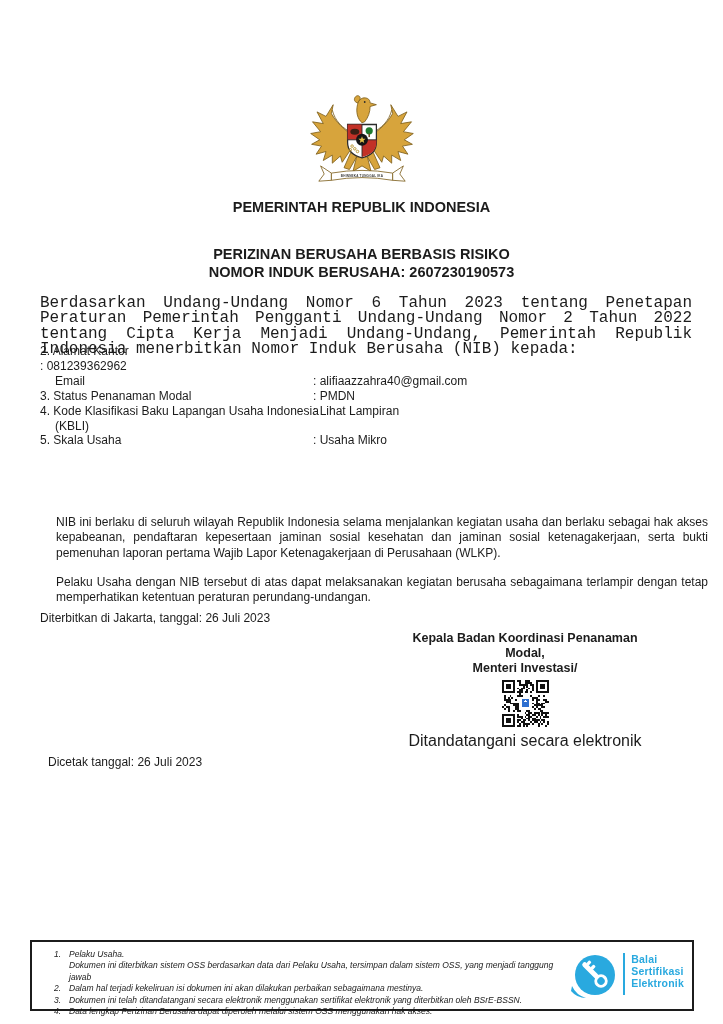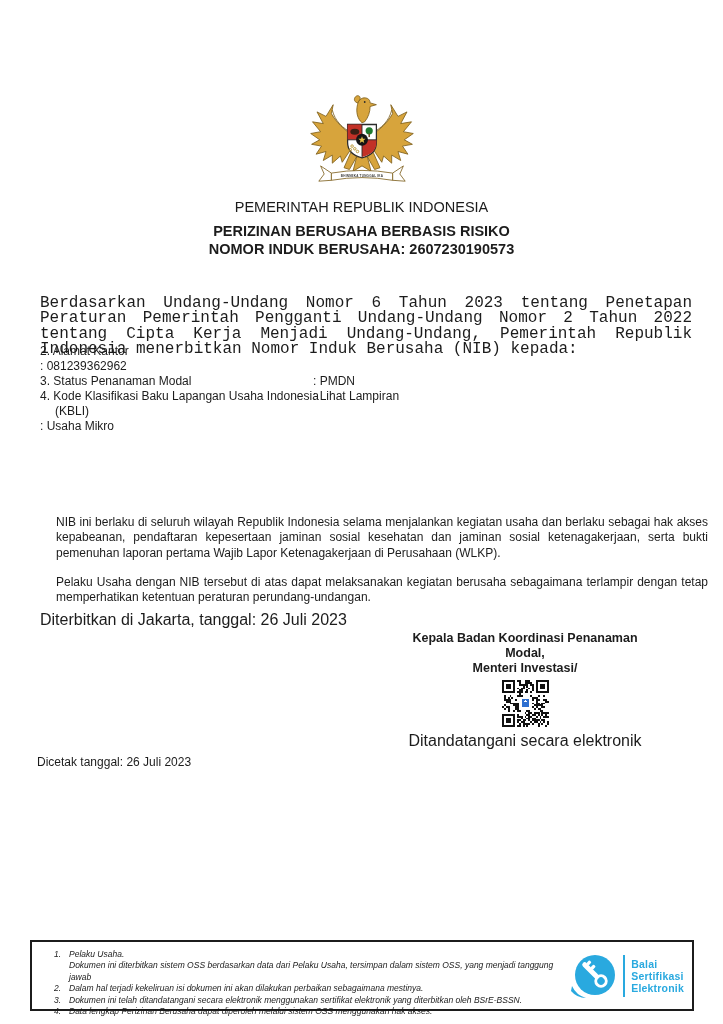--- a/index.html
+++ b/index.html
@@ -1,48 +1,48 @@
 <!DOCTYPE html>
 <html><head>
 <meta charset="utf-8">
 <style>
   html,body{margin:0;padding:0;background:#ffffff;}
   .page{
     position:relative;width:723px;height:1024px;margin:0 auto;background:#fff;
     font-family:"Liberation Sans",sans-serif;color:#1c1c1c;overflow:hidden;
   }
   .emblem{position:absolute;top:91px;left:50%;transform:translateX(-50%);width:108px;height:103px;}
-  .h-gov{position:absolute;top:199px;left:0;width:100%;text-align:center;font-weight:normal;font-size:14.5px;}
-  .h-doc{position:absolute;top:223px;left:0;width:100%;text-align:center;font-weight:bold;font-size:14.5px;line-height:17.5px;}
+  .h-gov{position:absolute;top:199px;left:0;width:100%;text-align:center;font-weight:bold;font-size:14.5px;}
+  .h-doc{position:absolute;top:246px;left:0;width:100%;text-align:center;font-weight:bold;font-size:14.5px;line-height:17.5px;}
   .intro{position:absolute;top:296px;left:40px;width:652px;font-size:16px;line-height:15.4px;text-align:justify;margin:0;font-family:Liberation Mono, monospace;}
   .details{position:absolute;top:344px;left:40px;width:652px;font-size:12px;line-height:14.9px;}
   .drow{display:flex;}
   .dlabel{flex:0 0 273px;width:273px;}
   .dlabel span{display:block;white-space:nowrap;}
   .dlabel .ind2{padding-left:15px;}
   .drow.sub .dlabel span{padding-left:15px;}
   .dvalue{flex:1;}
   .dvalue span{display:block;white-space:nowrap;}
   .dvalue .cont{padding-left:7px;}
   .para{position:absolute;left:40px;width:652px;font-size:12px;line-height:15.4px;text-align:justify;margin:16px;}
   .p1{top:499px;}
   .p2{top:559px;}
-  .issued{position:absolute;top:611px;left:40px;font-size:16px;}
+  .issued{position:absolute;top:611px;left:40px;font-size:12px;}
   .sig{position:absolute;top:631px;left:399px;width:252px;text-align:center;}
   .sig-t{font-weight:bold;font-size:12.5px;line-height:15.2px;}
   .qr{margin:3px auto 0;width:47px;height:47px;}
   .sig-c{margin-top:5px;font-size:16px;}
-  .printed{position:absolute;top:755px;left:37px;font-size:12px;}
+  .printed{position:absolute;top:755px;left:48px;font-size:12px;}
   .footer{position:absolute;top:940px;left:30px;width:664px;height:71px;border:2px solid #1c1c1c;box-sizing:border-box;background:#fff;}
   .notes{position:absolute;top:7px;left:22px;width:500px;font-style:italic;font-size:8.5px;line-height:11.4px;}
   .note{display:flex;}
   .note .num{flex:0 0 15px;width:15px;}
   .note .txt{flex:1;}
   .note .txt span{display:block;}
-  .bse{position:absolute;right:8px;top:50%;transform:translateY(-50%);display:flex;align-items:center;gap:6px;}
+  .bse{position:absolute;right:8px;top:50%;transform:translateY(-50%);display:flex;gap:6px;}
   .bse-icon{width:46px;height:46px;}
   .bse-sep{width:2px;height:42px;background:#29a9df;}
   .bse-text{color:#29a9df;font-weight:bold;font-size:10.5px;line-height:12px;letter-spacing:.2px;}
   .bse-text span{display:block;}
 </style>
 </head>
 <body>
 
 <div class="page">
 
@@ -111,38 +111,49 @@
     <div class="drow">
       <div class="dlabel">
           <span>2. Alamat Kantor</span>
         </div>
     </div>
     <div class="drow sub">
       <div class="dvalue">
           <span>: 081239362962</span>
         </div>
     </div>
+    <div class="drow sub">
+      <div class="dlabel">
+          <span>Email</span>
+        </div>
+      <div class="dvalue">
+          <span>: alifiaazzahra40@gmail.com</span>
+        </div>
+    </div>
     <div class="drow">
       <div class="dlabel">
           <span>3. Status Penanaman Modal</span>
         </div>
       <div class="dvalue">
           <span>: PMDN</span>
         </div>
     </div>
     <div class="drow">
       <div class="dlabel">
         <span>4. Kode Klasifikasi Baku Lapangan Usaha Indonesia</span>
         <span class="ind2">(KBLI)</span>
       </div>
       <div class="dvalue">
           <span>: Lihat Lampiran</span>
         </div>
     </div>
     <div class="drow">
+      <div class="dlabel">
+          <span>5. Skala Usaha</span>
+        </div>
       <div class="dvalue">
           <span>: Usaha Mikro</span>
         </div>
     </div>
   </div>
 
   <p class="para p1">NIB ini berlaku di seluruh wilayah Republik Indonesia selama menjalankan kegiatan usaha dan berlaku sebagai hak akses kepabeanan, pendaftaran kepesertaan jaminan sosial kesehatan dan jaminan sosial ketenagakerjaan, serta bukti pemenuhan laporan pertama Wajib Lapor Ketenagakerjaan di Perusahaan (WLKP).</p>
   <p class="para p2">Pelaku Usaha dengan NIB tersebut di atas dapat melaksanakan kegiatan berusaha sebagaimana terlampir dengan tetap memperhatikan ketentuan peraturan perundang-undangan.</p>
 
   <div class="issued">Diterbitkan di Jakarta, tanggal: 26 Juli 2023</div>

